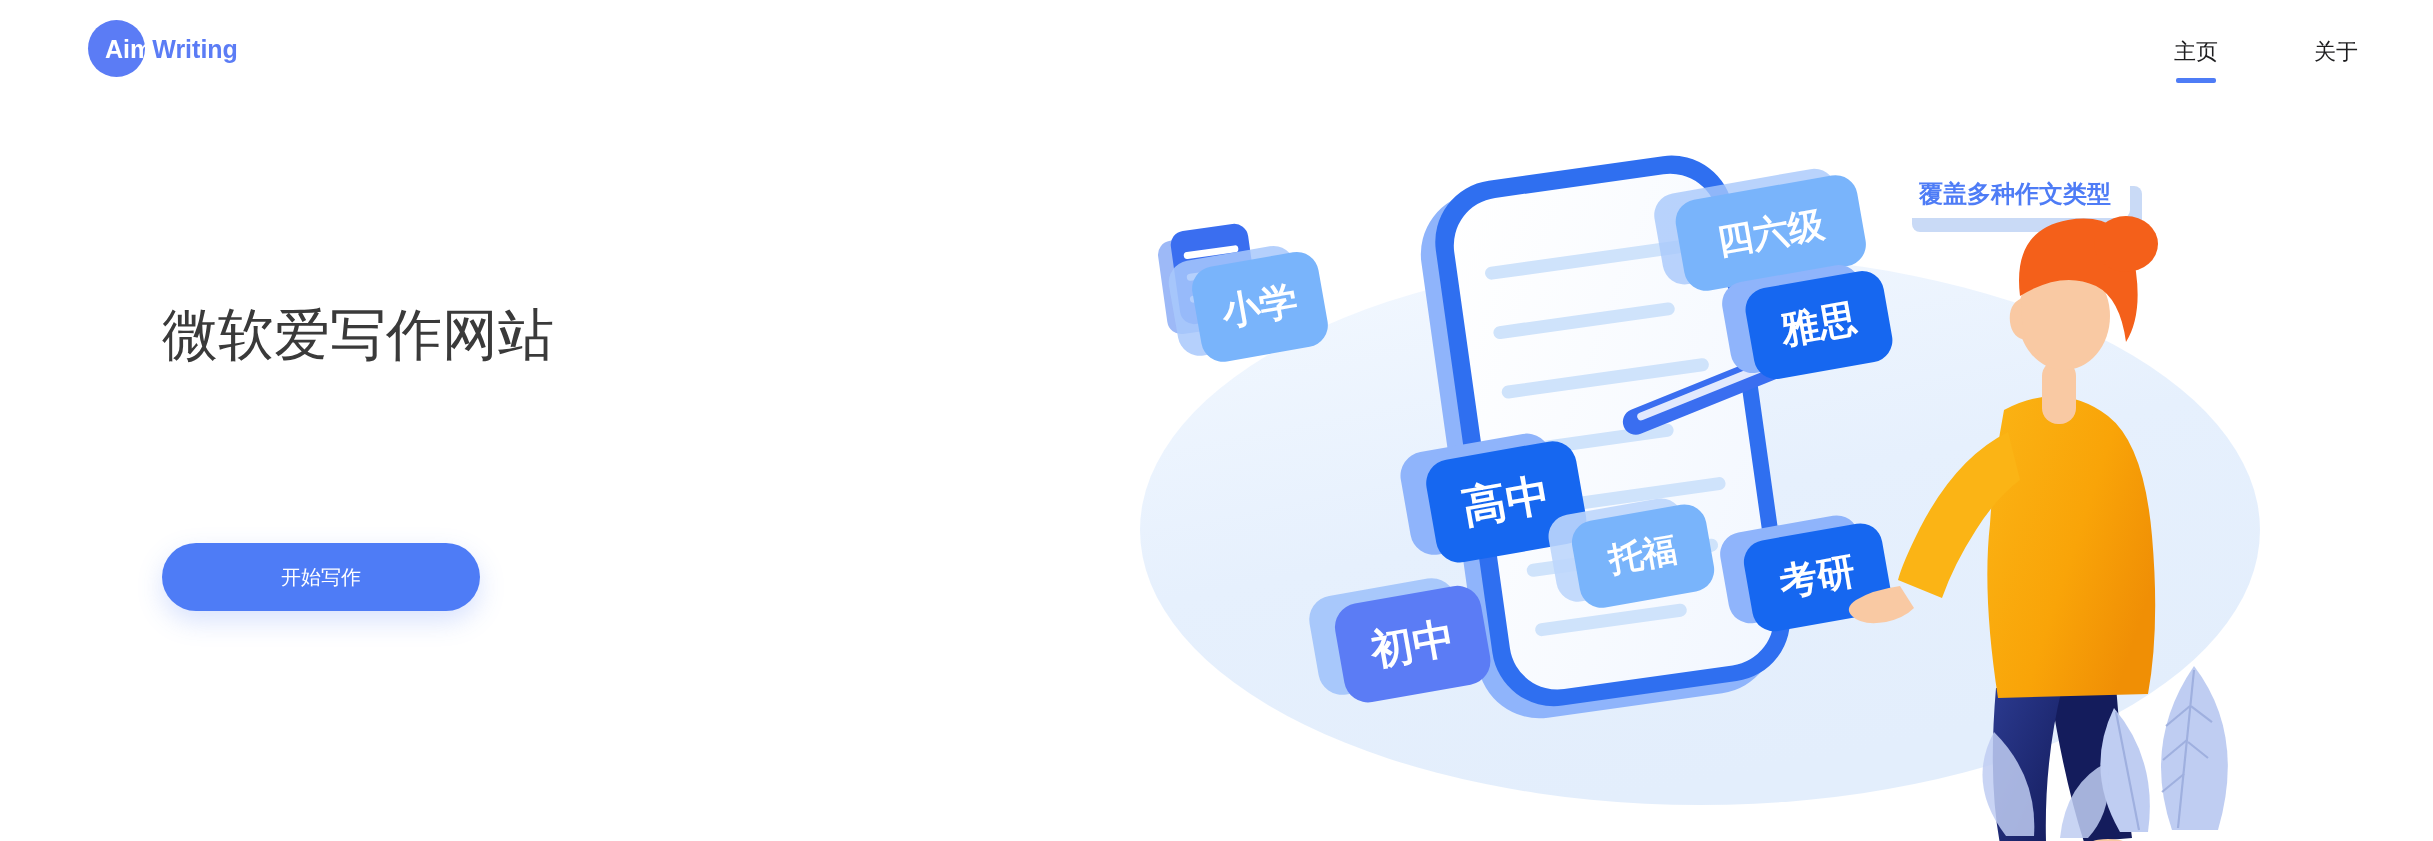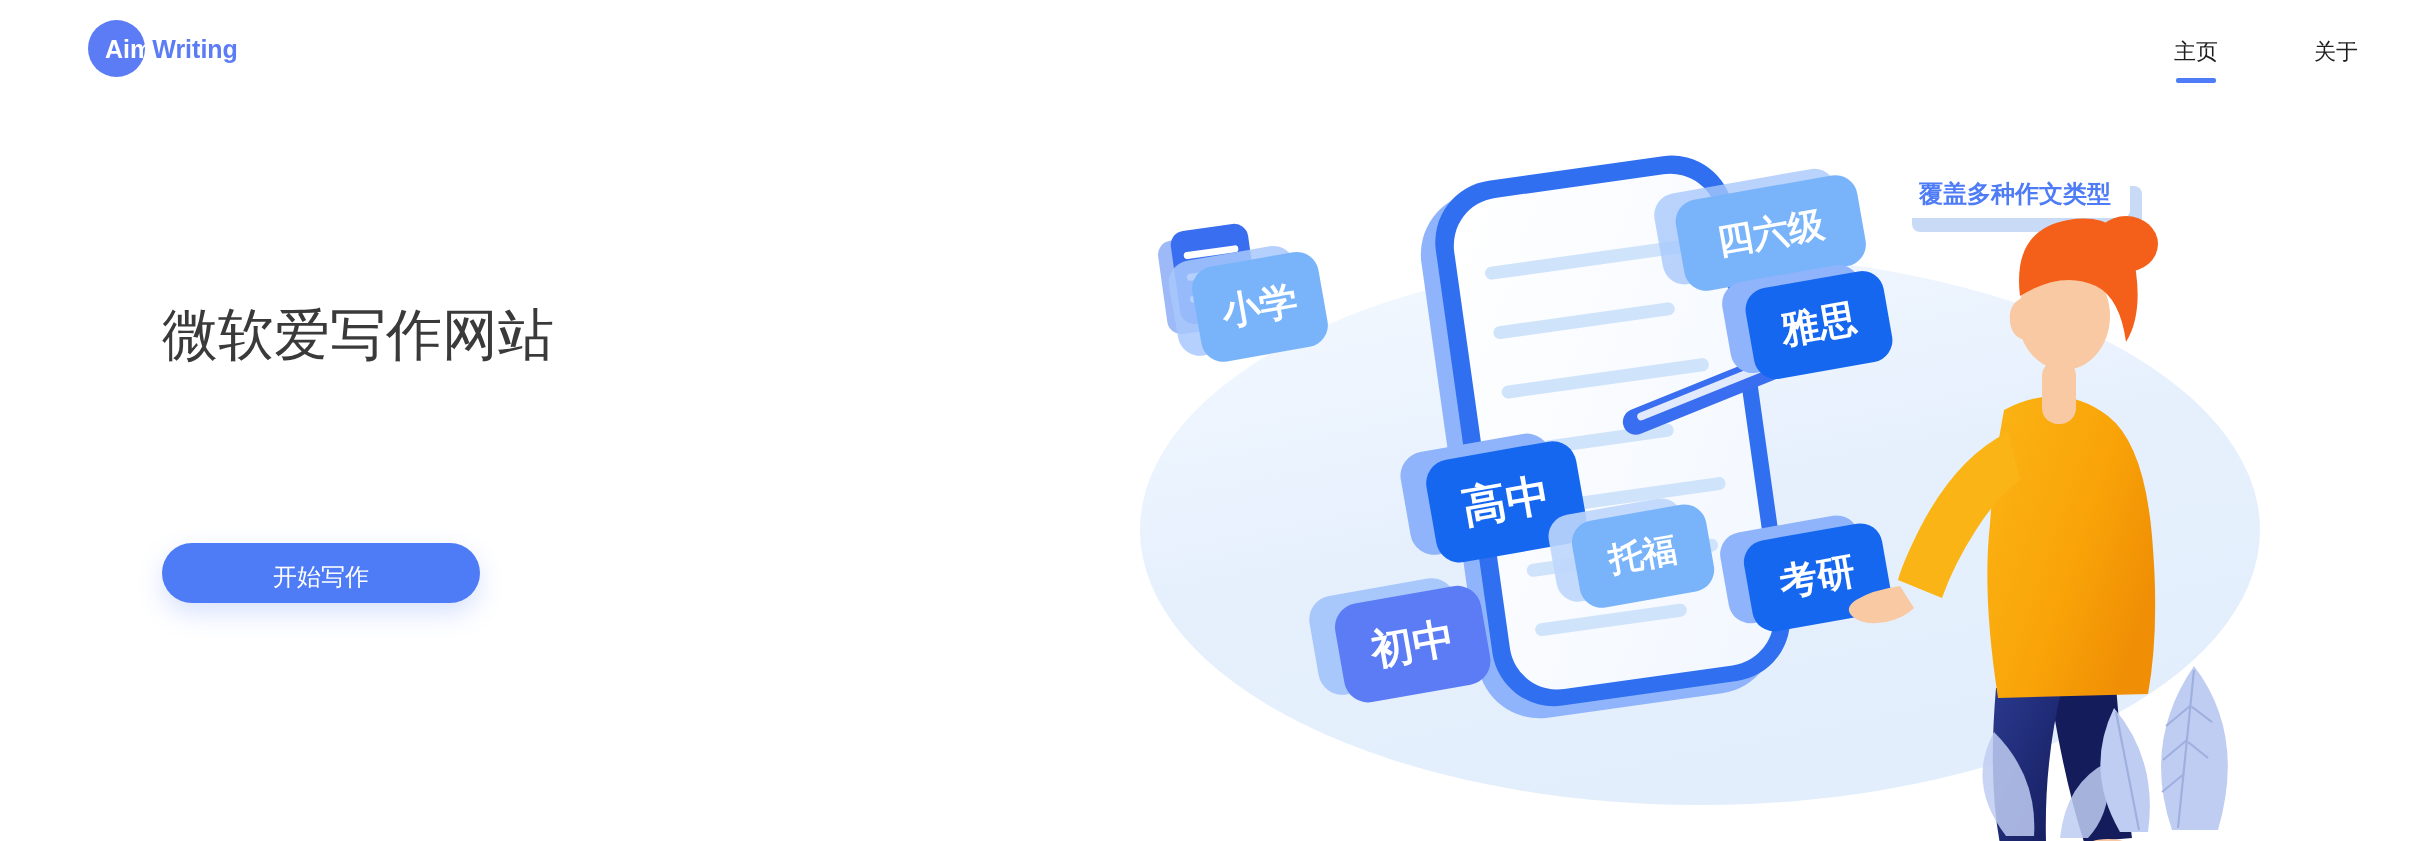--- a/index.html
+++ b/index.html
@@ -47,23 +47,23 @@
     font-size:92px; line-height:96px; font-weight:400;
     color:#0b0b0b; letter-spacing:0.5px; white-space:nowrap;
   }
   .hero-sub {
     margin-top:18px;
     font-size:56px; line-height:64px; font-weight:400;
     color:#3a3a3a; white-space:nowrap;
   }
   .cta-btn {
     position:absolute; left:162px; top:543px;
-    width:318px; height:60px; border-radius:34px;
+    width:318px; height:68px; border-radius:34px;
     background:#4e7cf6; border:none; cursor:pointer;
-    color:#ffffff; font-size:24px; line-height:68px; text-align:center;
+    color:#ffffff; font-size:20px; line-height:68px; text-align:center;
     font-family:inherit;
     box-shadow:0 10px 26px rgba(78,124,246,0.22);
   }
 
   
   .illus { position:absolute; left:1000px; top:110px; width:1433px; height:731px; }
   .illus svg { display:block; width:1433px; height:731px; }
 
   .tag-label {
     font-family:"Liberation Sans","DejaVu Sans",sans-serif;

